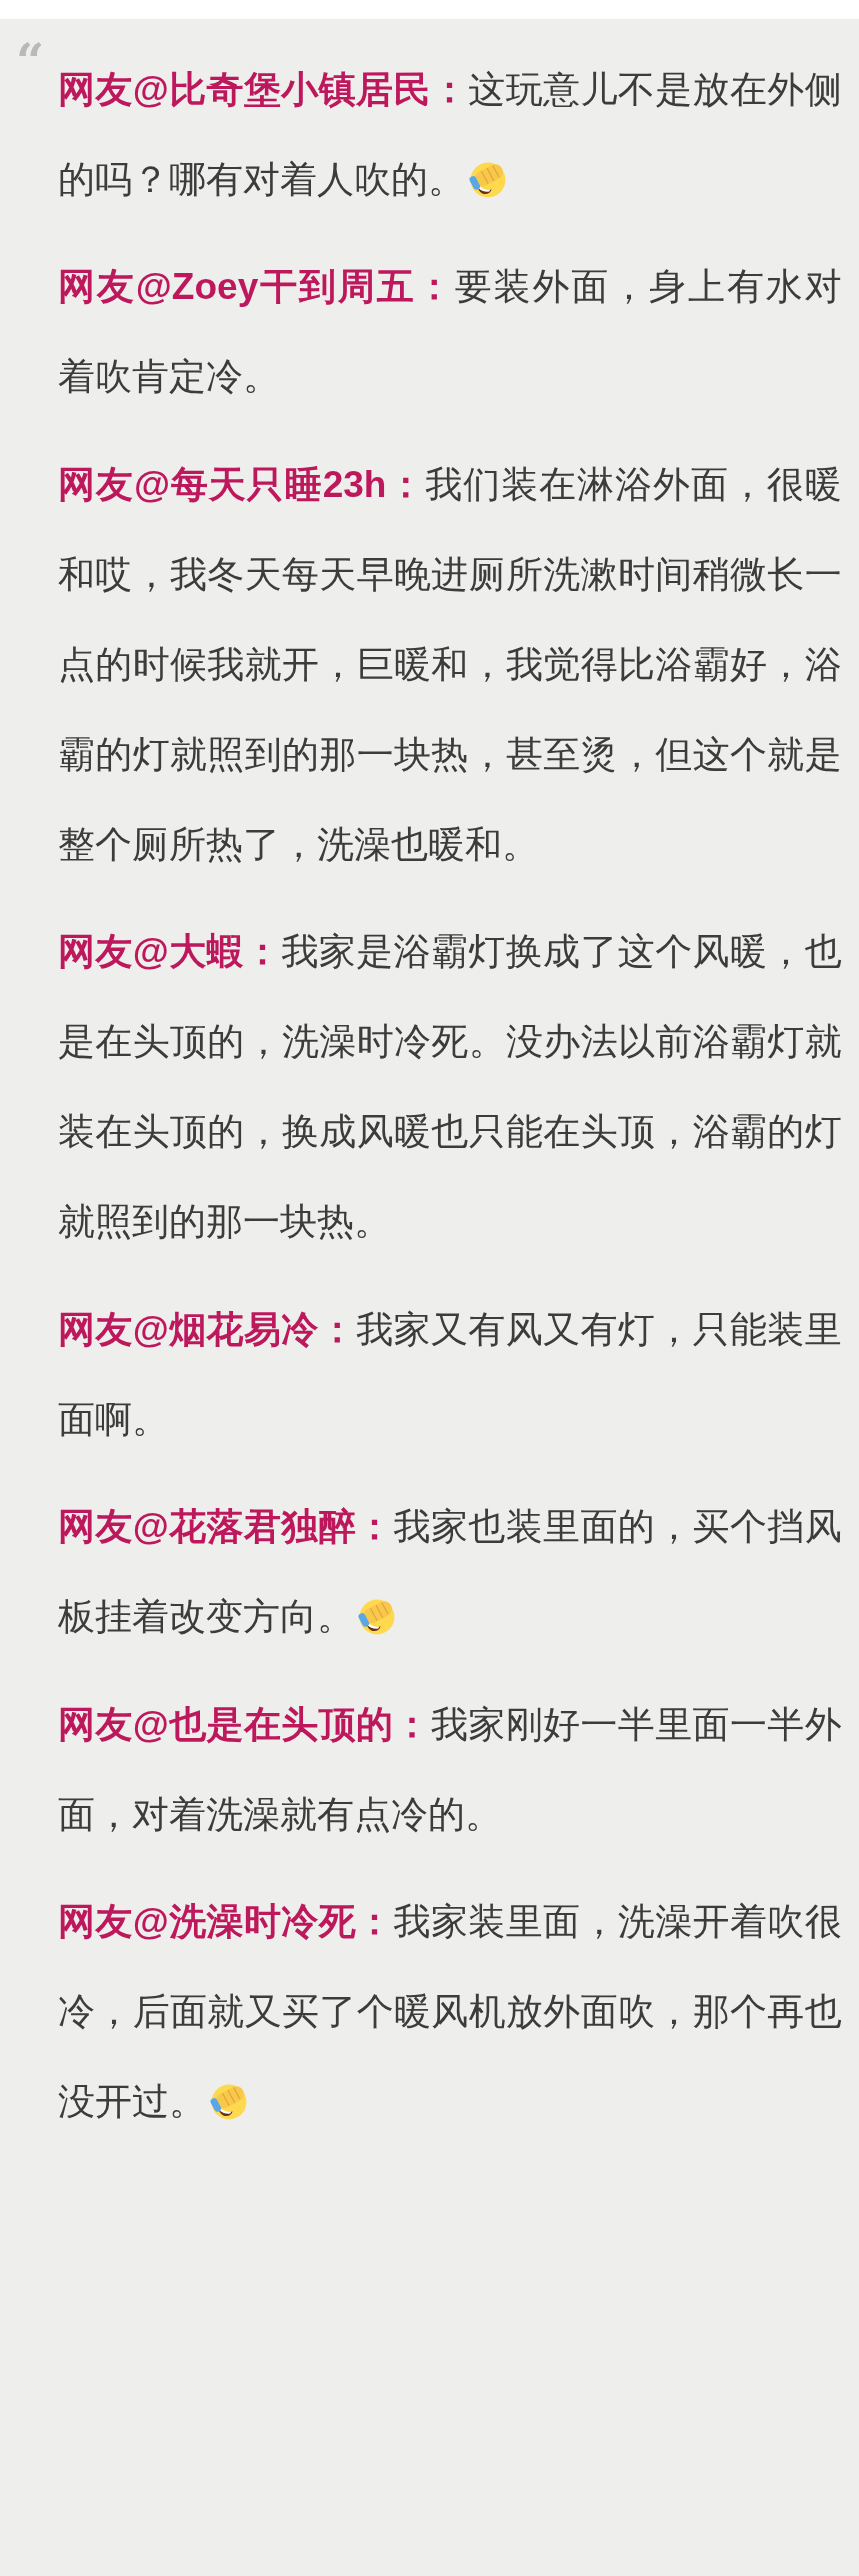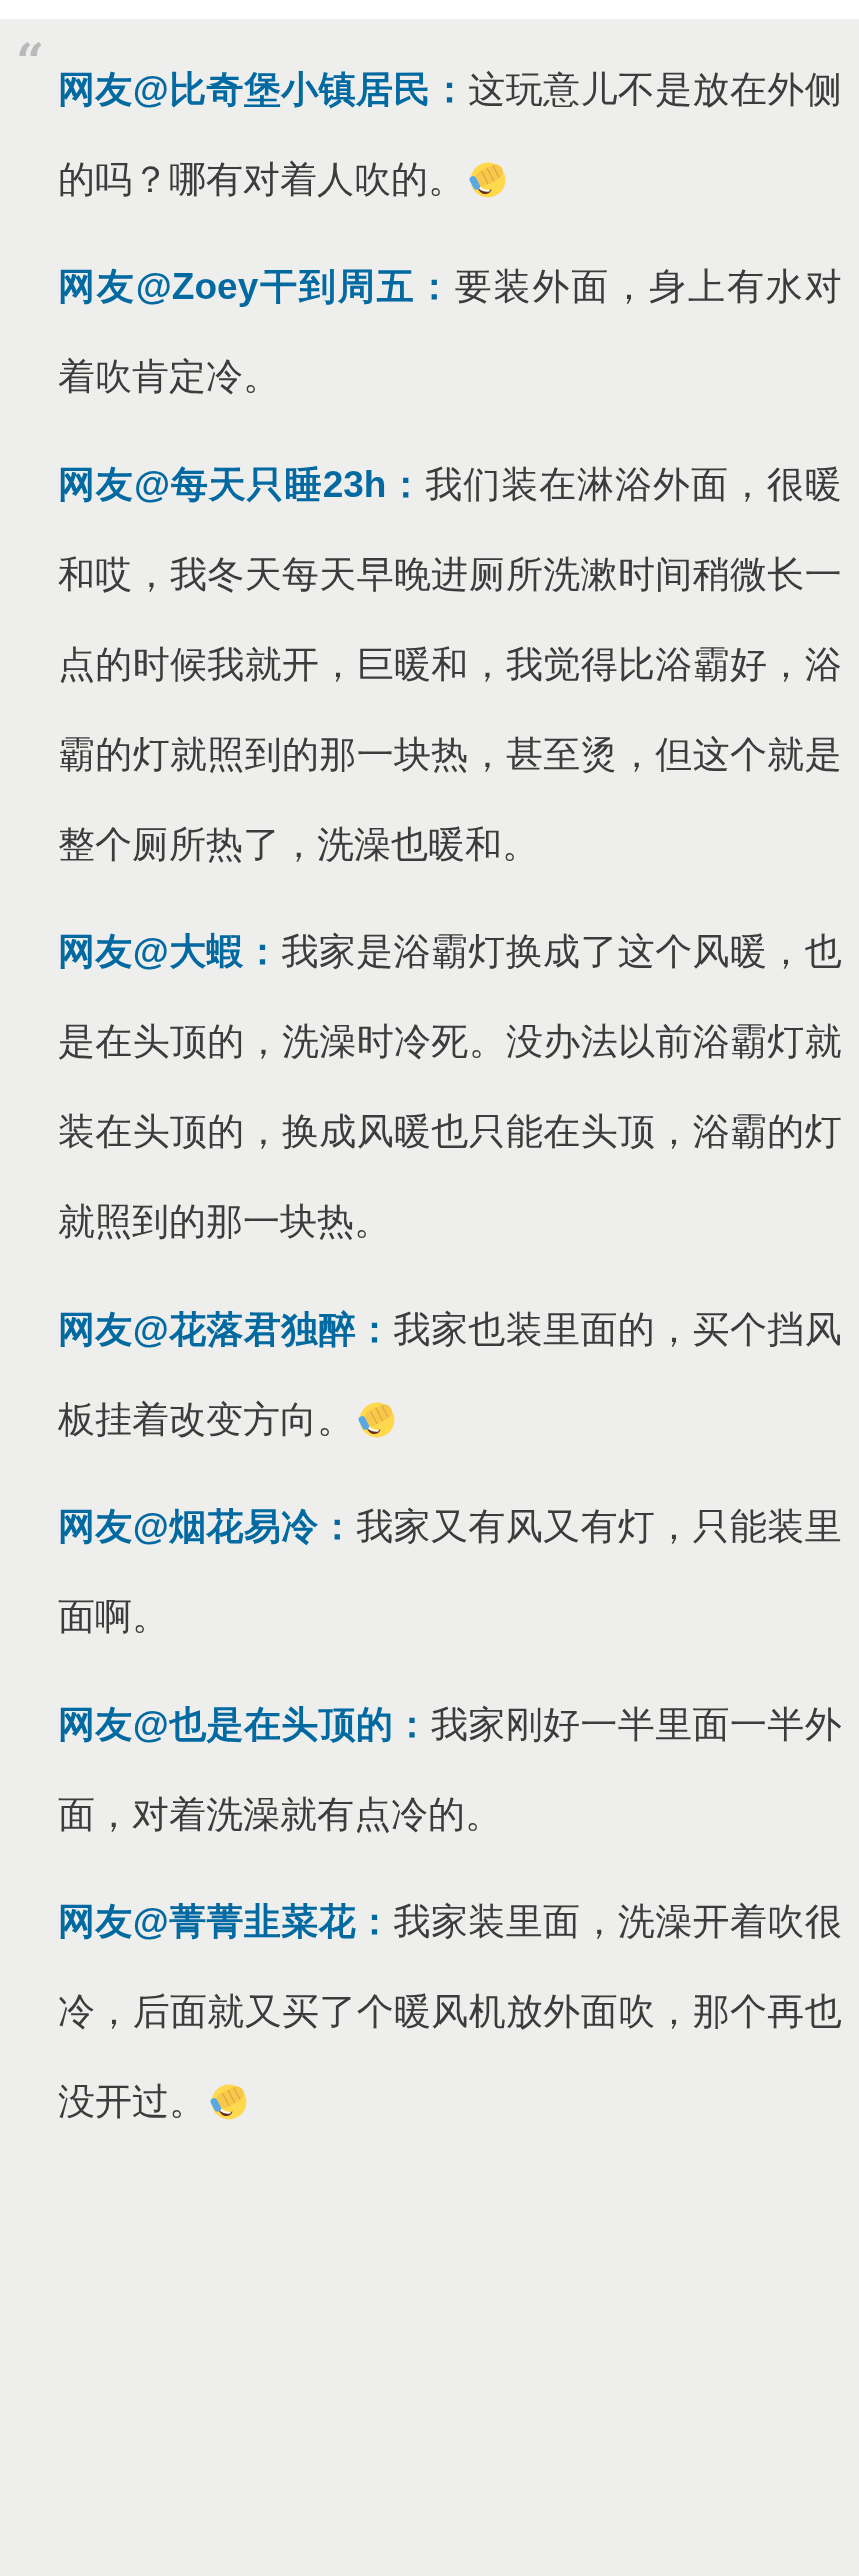--- a/index.html
+++ b/index.html
@@ -32,21 +32,21 @@
     margin:0 0 17.5px 0;
     font-size:37px;
     line-height:90px;
     text-align:justify;
     color:#3c3c3c;
     letter-spacing:0;
     word-break:break-all;
   }
   .cname{
     font-weight:bold;
-    color:#0369a1;
+    color:#be185d;
   }
   .emoji{
     width:38px;height:38px;
     vertical-align:-7.2px;
     margin-left:4px;
   }
 </style>
 </head>
 <body>
 
@@ -83,35 +83,35 @@
 
       <p class="comment">
         <span class="cname">网友@每天只睡23h：</span><span>我们装在淋浴外面，很暖和哎，我冬天每天早晚进厕所洗漱时间稍微长一点的时候我就开，巨暖和，我觉得比浴霸好，浴霸的灯就照到的那一块热，甚至烫，但这个就是整个厕所热了，洗澡也暖和。</span>
       </p>
 
       <p class="comment">
         <span class="cname">网友@大蝦：</span><span>我家是浴霸灯换成了这个风暖，也是在头顶的，洗澡时冷死。没办法以前浴霸灯就装在头顶的，换成风暖也只能在头顶，浴霸的灯就照到的那一块热。</span>
       </p>
 
       <p class="comment">
+        <span class="cname">网友@烟花易冷：</span><span>我家又有风又有灯，只能装里面啊。</span>
+      </p>
+
+      <p class="comment">
         <span class="cname">网友@花落君独醉：</span><span>我家也装里面的，买个挡风板挂着改变方向。</span><svg class="emoji" viewBox="0 0 72 72">
             <use href="#facepalm"></use>
           </svg>
-      </p>
-
-      <p class="comment">
-        <span class="cname">网友@烟花易冷：</span><span>我家又有风又有灯，只能装里面啊。</span>
       </p>
 
       <p class="comment">
         <span class="cname">网友@也是在头顶的：</span><span>我家刚好一半里面一半外面，对着洗澡就有点冷的。</span>
       </p>
 
       <p class="comment">
-        <span class="cname">网友@菁菁韭菜花：</span><span>我家装里面，洗澡开着吹很冷，后面就又买了个暖风机放外面吹，那个再也没开过。</span><svg class="emoji" viewBox="0 0 72 72">
+        <span class="cname">网友@洗澡时冷死：</span><span>我家装里面，洗澡开着吹很冷，后面就又买了个暖风机放外面吹，那个再也没开过。</span><svg class="emoji" viewBox="0 0 72 72">
             <use href="#facepalm"></use>
           </svg>
       </p>
 
 
     </div>
   </div>
 </div>
 
 

